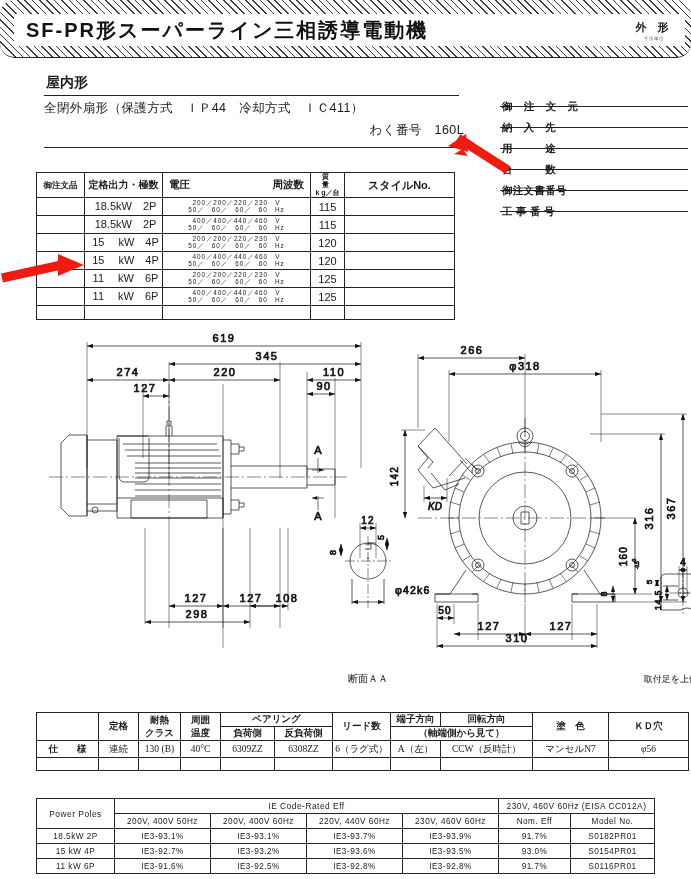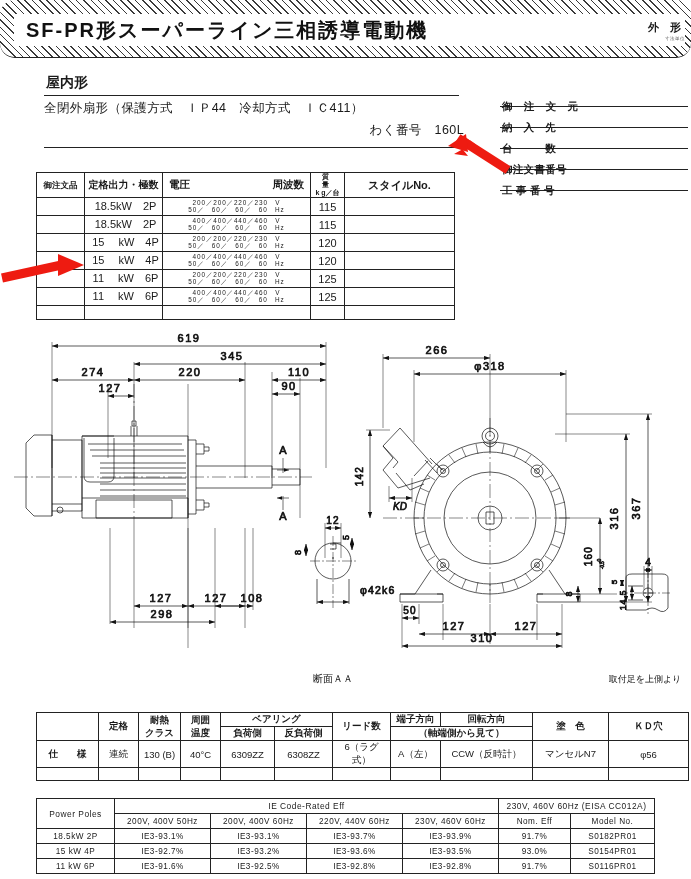--- a/index.html
+++ b/index.html
@@ -25,21 +25,21 @@
     background:#fff;
   }
   #title-text{
     position:absolute; left:26px; top:15px; height:30px; line-height:30px;
     font-size:20px; letter-spacing:2.0px; font-weight:700; color:#111;
     white-space:nowrap;
   }
   #gaikei-box{
     position:absolute; right:6px; top:14px; width:62px; height:32px;
     background:#fff; display:flex; flex-direction:column;
-    align-items:flex-end; justify-content:center;
+    align-items:center; justify-content:center;
   }
   #gaikei-main{ font-size:11px; font-weight:700; letter-spacing:4px; }
   #gaikei-sub{ font-size:4.5px; letter-spacing:.5px; color:#555; margin-top:1px;}
 
   
   #okunai{ position:absolute; left:46px; top:74px; font-size:14px; font-weight:700;}
   #rule-1{ position:absolute; left:44px; top:95px; width:415px; height:0;
            border-top:1.6px solid #222; }
   #encl-line{ position:absolute; left:44px; top:100px; width:420px;
               font-size:12.5px; letter-spacing:.4px; white-space:nowrap;}
@@ -72,25 +72,25 @@
   .c-style{ width:110px; }
   .vf{ display:flex; flex-direction:column; align-items:center; line-height:1.0;}
   .vf .v1{ font-size:6.4px; letter-spacing:.9px; }
   .vf .v2{ font-size:6.4px; letter-spacing:.9px; }
   .hdr-volt{ display:flex; justify-content:space-between; padding:0 6px; font-size:10.5px;gap:8px;}
   .hdr-mass{ font-size:7px; line-height:1.15; }
   .hdr-mass .m1{letter-spacing:4px;}
   #rating-table tbody tr.blank td{ height:14px; }
 
   
-  #drawing{ position:absolute; left:0; top:318px; width:691px; height:380px; }
+  #drawing{ position:absolute; left:0; top:318px; width:691px; height:380px;padding-left:35px; }
   #drawing svg{ display:block; }
 
   
-  #spec-table{ position:absolute; left:36px; top:712px; border-collapse:collapse; }
+  #spec-table{ position:absolute; left:36px; top:712px; border-collapse:collapse;font-family:Liberation Serif, serif; }
   #spec-table td{ border:1px solid #222; text-align:center; vertical-align:middle;
                   font-size:9.5px; padding:0 2px; }
   #spec-table .sp-h{ font-weight:700; font-size:9.5px; }
   #spec-table tr.vals td{ height:17px; }
   #spec-table tr.blank td{ height:13px; }
 
   
   #ie-table{ position:absolute; left:36px; top:798px; border-collapse:collapse; }
   #ie-table td{ border:1px solid #222; text-align:center; vertical-align:middle;
                 font-size:8.2px; height:15px; padding:0 2px;
@@ -119,20 +119,23 @@
 <div id="encl-line">全閉外扇形（保護方式　ＩＰ44　冷却方式　ＩＣ411）</div>
 <div id="frame-line">わく番号　160L</div>
 <div id="rule-2"></div>
 
 <div id="order-info">
   <div class="oi-row">
     <span class="oi-label sp4">御 注 文 元</span>
   </div>
   <div class="oi-row">
     <span class="oi-label sp0">納　入　先</span>
+  </div>
+  <div class="oi-row">
+    <span class="oi-label sp0">用　　　途</span>
   </div>
   <div class="oi-row">
     <span class="oi-label sp0">台　　　数</span>
   </div>
   <div class="oi-row">
     <span class="oi-label sp0">御注文書番号</span>
   </div>
   <div class="oi-row">
     <span class="oi-label sp0">工 事 番 号</span>
   </div>

